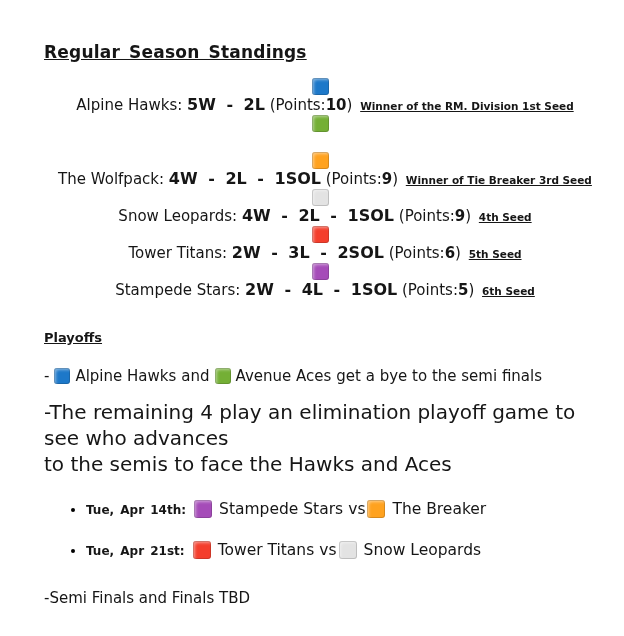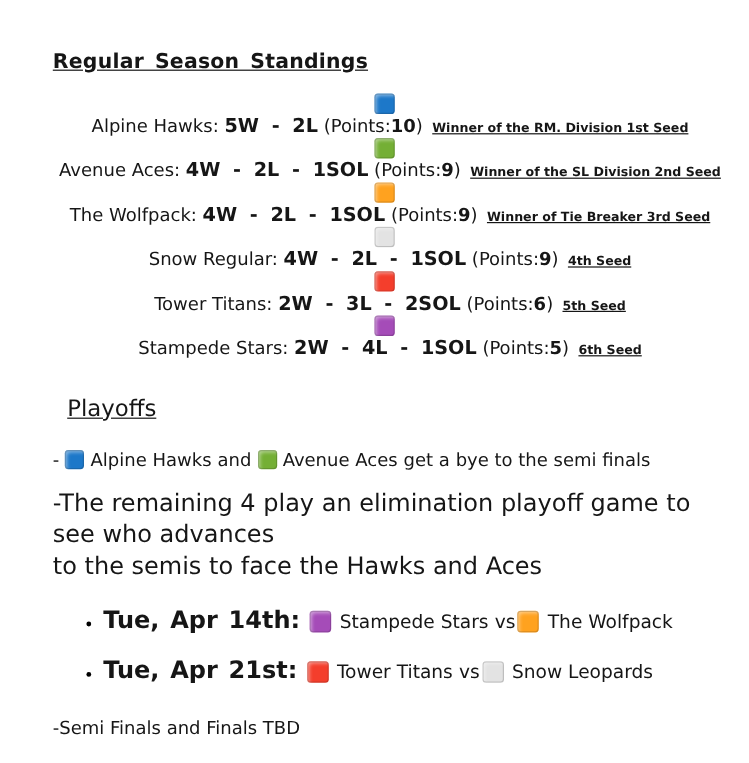--- a/index.html
+++ b/index.html
@@ -12,22 +12,22 @@
     font-family:"DejaVu Sans",sans-serif;
     color:#161616;
     overflow:hidden;
   }
   
   .title{
     font-size:17px;font-weight:bold;text-decoration:underline;
     margin:0 0 16px 0;letter-spacing:.2px;word-spacing:3px;
   }
   .section-h{
-    font-size:19px;font-weight:normal;text-decoration:underline;
-    margin:12px;word-spacing:2px;
+    font-size:13px;font-weight:bold;text-decoration:underline;
+    margin:0;word-spacing:2px;
   }
   .mt-playoffs{margin-top:30px;}
   .mt-sched{margin-top:14px;}
   
   .team-row{display:flex;align-items:center;height:37px;white-space:nowrap;flex-direction:column;}
   .sq{
     display:inline-block;width:17px;height:17px;border-radius:3px;
     box-shadow:inset 0 0 0 1px rgba(0,0,0,.16), inset 2px 2px 3px rgba(255,255,255,.45);
     flex:none;
   }
@@ -37,21 +37,21 @@
   .pnum{font-weight:bold;}
   .seed{font-size:10.5px;font-weight:bold;text-decoration:underline;margin-left:3px;}
   
   .bye-line{display:flex;align-items:center;gap:5px;margin-top:22px;font-size:15px;white-space:nowrap;}
   .bye-line .sq{width:16px;height:16px;}
   .note{font-size:20px;line-height:26px;margin-top:14px;}
   
   ul.games{list-style:disc;margin:12px 0 0 0;padding-left:42px;}
   li.game{line-height:40px;white-space:nowrap;}
   li.game::marker{font-size:13px;color:#000;}
-  .gdate{font-weight:bold;font-size:20px;word-spacing:2px;margin-right:6px;}
+  .gdate{font-weight:bold;font-size:12px;word-spacing:2px;margin-right:6px;}
   li.game .sq{width:18px;height:18px;vertical-align:-4px;margin:0 7px 0 2px;}
   .gteam,.gvs{font-size:15.5px;}
   
   .footer{font-size:15px;margin-top:18px;}
 </style>
 </head>
 <body>
 
 <div class="page">
 
@@ -62,42 +62,36 @@
     <span class="row-text">
       <span>Alpine Hawks:</span>
       <span class="record">5W - 2L</span>
       <span><span>(Points:</span><span class="pnum">10</span><span>)</span></span>
       <span class="seed">Winner of the RM. Division 1st Seed</span>
     </span>
   </div>
 
   <div class="team-row">
     <span class="sq" style="background-color: rgb(116, 175, 53);"></span>
-    <span class="row-text">
-      <span>Avenue Aces:</span>
-      <span class="record">4W - 2L - 1SOL</span>
-      <span><span>(Points:</span><span class="pnum">9</span><span>)</span></span>
-      <span class="seed">Winner of the SL Division 2nd Seed</span>
-    </span>
   </div>
 
   <div class="team-row">
     <span class="sq" style="background-color: rgb(255, 162, 31);"></span>
     <span class="row-text">
       <span>The Wolfpack:</span>
       <span class="record">4W - 2L - 1SOL</span>
       <span><span>(Points:</span><span class="pnum">9</span><span>)</span></span>
       <span class="seed">Winner of Tie Breaker 3rd Seed</span>
     </span>
   </div>
 
   <div class="team-row">
     <span class="sq" style="background-color: rgb(227, 227, 227);"></span>
     <span class="row-text">
-      <span>Snow Regular:</span>
+      <span>Snow Leopards:</span>
       <span class="record">4W - 2L - 1SOL</span>
       <span><span>(Points:</span><span class="pnum">9</span><span>)</span></span>
       <span class="seed">4th Seed</span>
     </span>
   </div>
 
   <div class="team-row">
     <span class="sq" style="background-color: rgb(244, 62, 44);"></span>
     <span class="row-text">
       <span>Tower Titans:</span>
@@ -131,21 +125,21 @@
 
   <div class="note">
     <div>-The remaining 4 play an elimination playoff game to see who advances</div>
     <div>to the semis to face the Hawks and Aces</div>
   </div>
 
 
   <ul class="games">
     <li class="game">
       <span class="gdate">Tue, Apr 14th:</span><span class="sq" style="background-color: rgb(165, 76, 184);"></span><span class="gteam">Stampede Stars</span>
-      <span class="gvs">vs</span><span class="sq" style="background-color: rgb(255, 162, 31);"></span><span class="gteam">The Wolfpack</span>
+      <span class="gvs">vs</span><span class="sq" style="background-color: rgb(255, 162, 31);"></span><span class="gteam">The Breaker</span>
     </li>
     <li class="game">
       <span class="gdate">Tue, Apr 21st:</span><span class="sq" style="background-color: rgb(244, 62, 44);"></span><span class="gteam">Tower Titans</span>
       <span class="gvs">vs</span><span class="sq" style="background-color: rgb(227, 227, 227);"></span><span class="gteam">Snow Leopards</span>
     </li>
   </ul>
 
   <div class="footer">-Semi Finals and Finals TBD</div>
 
 </div>

